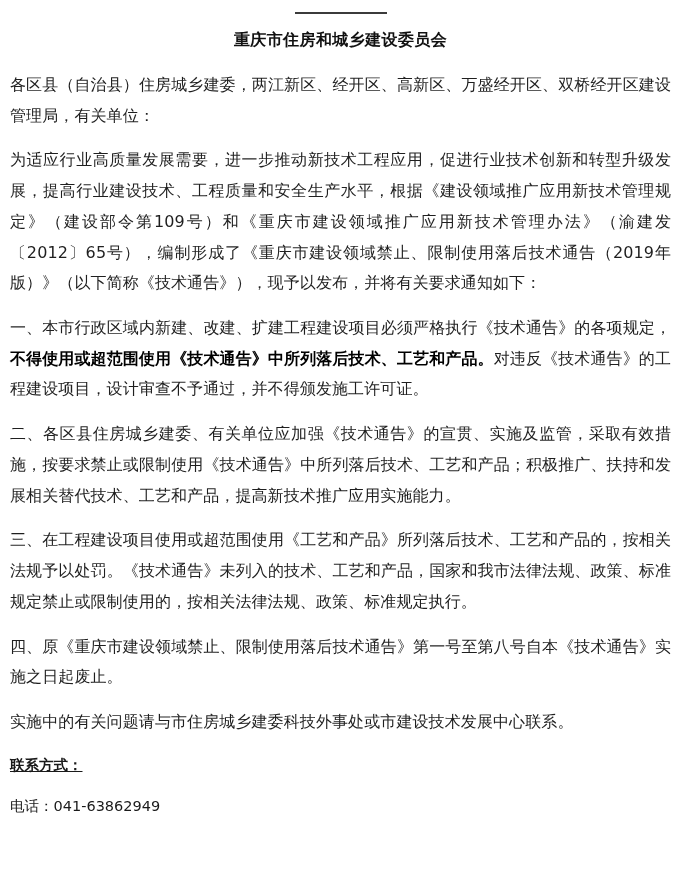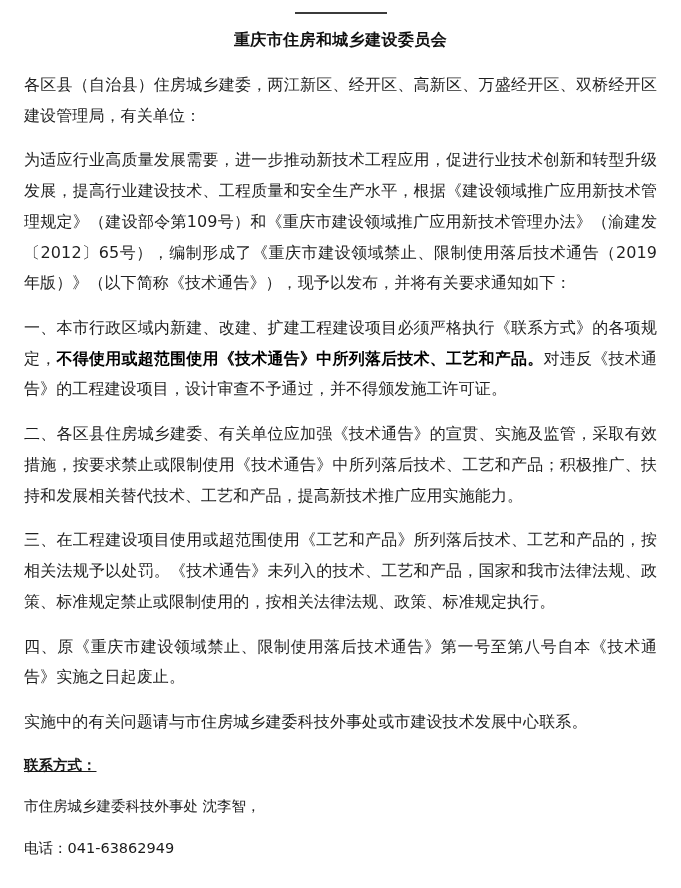--- a/index.html
+++ b/index.html
@@ -10,21 +10,21 @@
   body {
     width: 681px;
     height: 888px;
     overflow: hidden;
     font-family: "DejaVu Sans", "Liberation Sans", sans-serif;
     color: #1a1a1a;
   }
   .page {
     box-sizing: border-box;
     width: 681px;
-    padding: 0 24px;
+    padding: 0 10px;
   }
   .top-rule-wrap {
     display: flex;
     justify-content: center;
     padding-top: 12px;
     padding-bottom: 14px;
   }
   .top-rule {
     width: 92px;
     height: 2px;
@@ -83,29 +83,28 @@
     <div class="top-rule"></div>
   </div>
 
   <div class="doc-org">重庆市住房和城乡建设委员会</div>
 
 
   <p class="body-text">各区县（自治县）住房城乡建委，两江新区、经开区、高新区、万盛经开区、双桥经开区建设管理局，有关单位：</p>
 
   <p class="body-text">为适应行业高质量发展需要，进一步推动新技术工程应用，促进行业技术创新和转型升级发展，提高行业建设技术、工程质量和安全生产水平，根据《建设领域推广应用新技术管理规定》（建设部令第109号）和《重庆市建设领域推广应用新技术管理办法》（渝建发〔2012〕65号），编制形成了《重庆市建设领域禁止、限制使用落后技术通告（2019年版）》（以下简称《技术通告》），现予以发布，并将有关要求通知如下：</p>
 
-  <p class="body-text"><span>一、本市行政区域内新建、改建、扩建工程建设项目必须严格执行《联系方式》的各项规</span><span>定，</span><span class="bold">不得使用或超范围使用《技术通告》中所列落后技术、工艺和产品。</span><span>对违反《技术通告》的工程建设项目，设计审查不予通过，并不得颁发施工许可证。</span></p>
+  <p class="body-text"><span>一、本市行政区域内新建、改建、扩建工程建设项目必须严格执行《技术通告》的各项规</span><span>定，</span><span class="bold">不得使用或超范围使用《技术通告》中所列落后技术、工艺和产品。</span><span>对违反《技术通告》的工程建设项目，设计审查不予通过，并不得颁发施工许可证。</span></p>
 
   <p class="body-text">二、各区县住房城乡建委、有关单位应加强《技术通告》的宣贯、实施及监管，采取有效措施，按要求禁止或限制使用《技术通告》中所列落后技术、工艺和产品；积极推广、扶持和发展相关替代技术、工艺和产品，提高新技术推广应用实施能力。</p>
 
   <p class="body-text">三、在工程建设项目使用或超范围使用《工艺和产品》所列落后技术、工艺和产品的，按相关法规予以处罚。《技术通告》未列入的技术、工艺和产品，国家和我市法律法规、政策、标准规定禁止或限制使用的，按相关法律法规、政策、标准规定执行。</p>
 
   <p class="body-text">四、原《重庆市建设领域禁止、限制使用落后技术通告》第一号至第八号自本《技术通告》实施之日起废止。</p>
 
   <p class="body-text">实施中的有关问题请与市住房城乡建委科技外事处或市建设技术发展中心联系。</p>
 
   <p class="contact-label">联系方式：</p>
 
-  <p class="contact-line">市住房城乡建委科技外事处 沈李智，</p>
 
   <p class="contact-line">电话：041-63862949</p>
 
 </div>
 
 </body></html>

